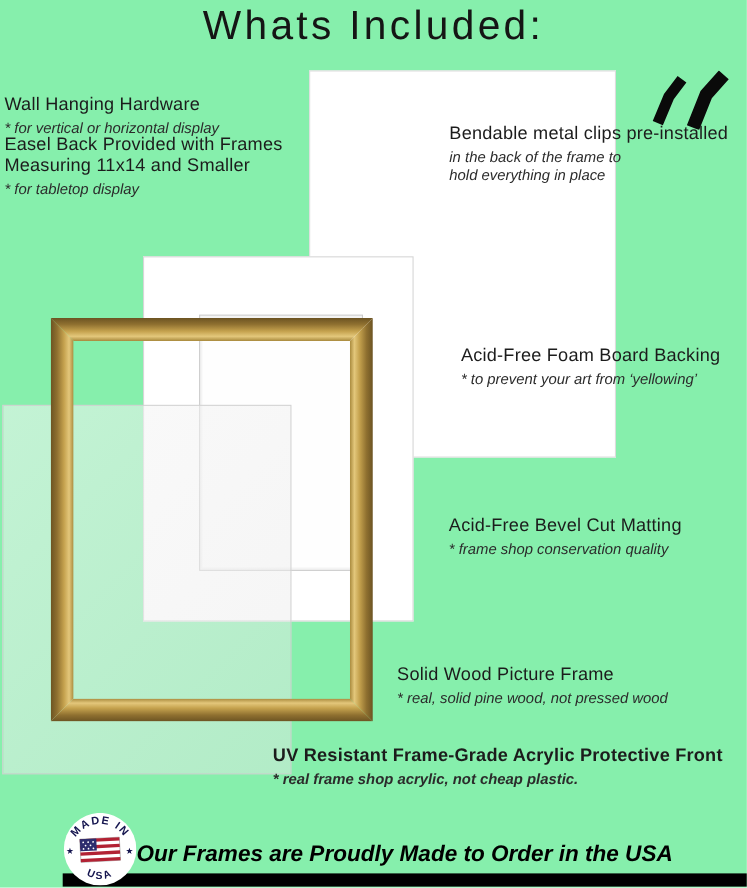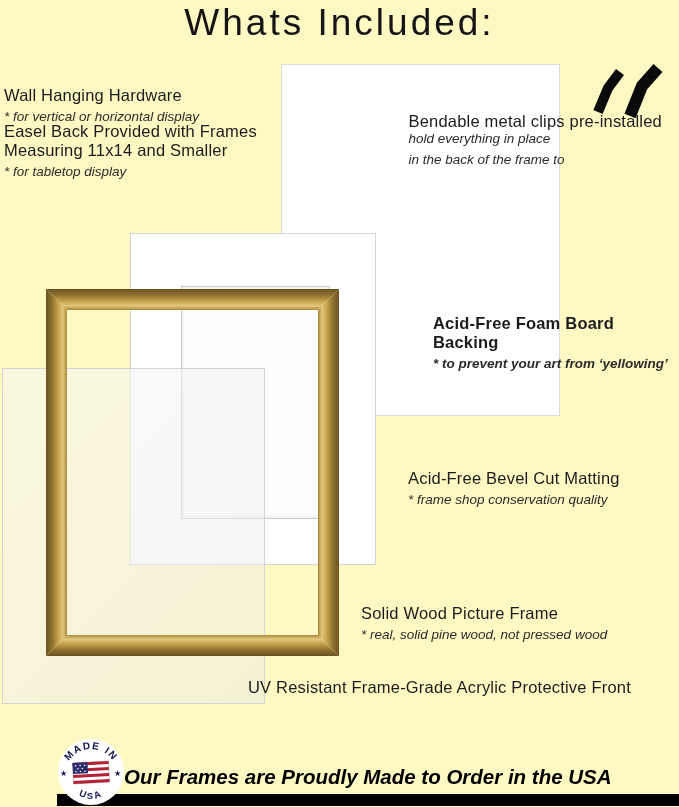--- a/index.html
+++ b/index.html
@@ -1,17 +1,17 @@
 <!DOCTYPE html>
 <html><head>
 <meta charset="utf-8">
 <style>
   html,body{margin:0;padding:0;background:#fff;}
   .canvas{
-    position:relative;width:679px;height:807px;background:#fef9c3;overflow:hidden;
+    position:relative;width:679px;height:807px;background:#86efac;overflow:hidden;
     font-family:"Liberation Sans",sans-serif;color:#1a1a1a;
   }
   .abs{position:absolute;}
   .title{
     position:absolute;top:2px;left:0;right:0;margin:0;text-align:center;
     font-size:37px;font-weight:400;letter-spacing:3px;color:#151515;
   }
   
   .board{left:281px;top:64px;width:277px;height:350px;background:#ffffff;border:1px solid #dcdcdc;}
   .mat{left:130px;top:233px;width:244px;height:330px;background:#ffffff;border:1px solid #d6d6d6;}
@@ -40,24 +40,24 @@
     background:linear-gradient(to left,#6b5322,#8f7030 28%,#c5a24e 58%,#e3c77b 80%,#a8893c 100%);
     clip-path:polygon(0 21px,100% 0,100% 100%,0 calc(100% - 21px));}
   
   .label{position:absolute;z-index:6;}
   .heading{font-size:16.5px;line-height:1.15;color:#1c1c1c;letter-spacing:0.2px;}
   .note{font-size:13.5px;line-height:1.25;font-style:italic;color:#2b2b2b;margin-top:4px;}
   .label-right{text-align:left;}
   .lbl-wall{left:4px;top:74px;margin-top:12px;}
   .lbl-easel{left:4px;top:122px;}
   .lbl-clips{right:17px;top:112px;}
-  .lbl-foam{left:433px;top:314px;font-weight:bold;}
+  .lbl-foam{left:419px;top:314px;}
   .lbl-mat{left:408px;top:469px;}
   .lbl-frame{left:361px;top:604px;}
-  .lbl-acrylic{left:248px;top:678px;}
+  .lbl-acrylic{left:248px;top:678px;font-weight:bold;}
   .clips-icon{position:absolute;left:592px;top:64px;z-index:6;}
   
   .footer-bar{position:absolute;left:57px;right:0;top:794px;height:12px;background:#000;z-index:4;}
   .stamp{position:absolute;left:58px;top:739px;width:66px;height:66px;z-index:7;}
   .stamp-text{font-family:"Liberation Sans",sans-serif;font-weight:bold;fill:#14144e;}
   .footer-text{
     position:absolute;left:124px;top:765px;z-index:6;
     font-size:20.5px;font-weight:bold;font-style:italic;color:#000;
   }
 </style>
@@ -96,41 +96,42 @@
   </div>
 
   <div class="label lbl-easel">
     <div class="heading">Easel Back Provided with Frames</div>
     <div class="heading">Measuring 11x14 and Smaller</div>
     <div class="note">* for tabletop display</div>
   </div>
 
   <div class="label lbl-clips label-right">
     <div class="heading">Bendable metal clips pre-installed</div>
+    <div class="note">in the back of the frame to</div>
     <div class="note" style="margin-top:0;">hold everything in place</div>
-    <div class="note">in the back of the frame to</div>
   </div>
 
   <div class="label lbl-foam">
     <div class="heading">Acid-Free Foam Board Backing</div>
     <div class="note">* to prevent your art from ‘yellowing’</div>
   </div>
 
   <div class="label lbl-mat">
     <div class="heading">Acid-Free Bevel Cut Matting</div>
     <div class="note">* frame shop conservation quality</div>
   </div>
 
   <div class="label lbl-frame">
     <div class="heading">Solid Wood Picture Frame</div>
     <div class="note">* real, solid pine wood, not pressed wood</div>
   </div>
 
   <div class="label lbl-acrylic">
     <div class="heading">UV Resistant Frame-Grade Acrylic Protective Front</div>
+    <div class="note">* real frame shop acrylic, not cheap plastic.</div>
   </div>
 
   <div class="footer-bar"></div>
 
   <div class="stamp">
     <svg width="66" height="66" viewBox="0 0 66 66">
       <circle cx="33" cy="33" r="33" fill="#ffffff"></circle>
       <defs>
         <path id="stampTop" d="M 7,36 A 26,26 0 0 1 59,36"></path>
         <path id="stampBottom" d="M 11,38 A 22,22 0 0 0 55,38"></path>

